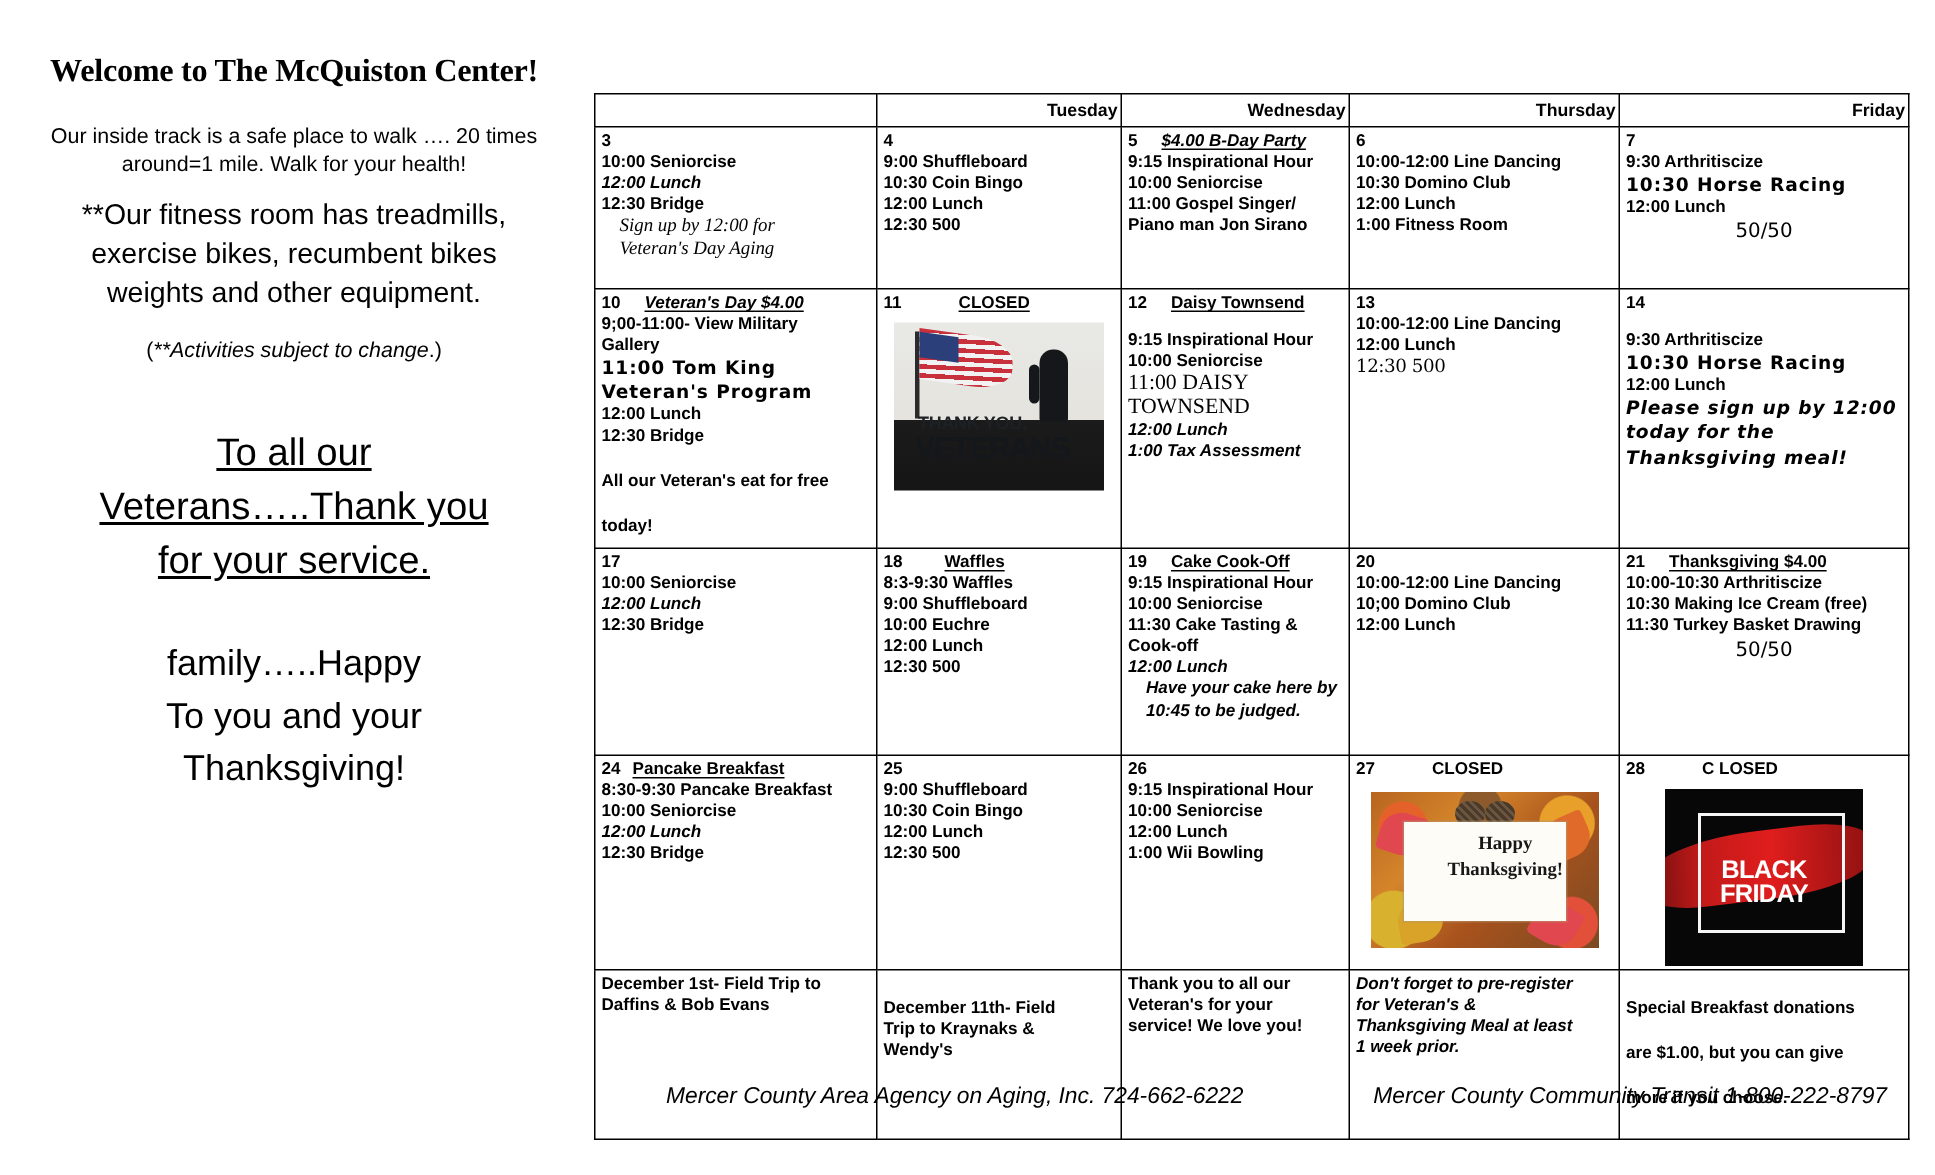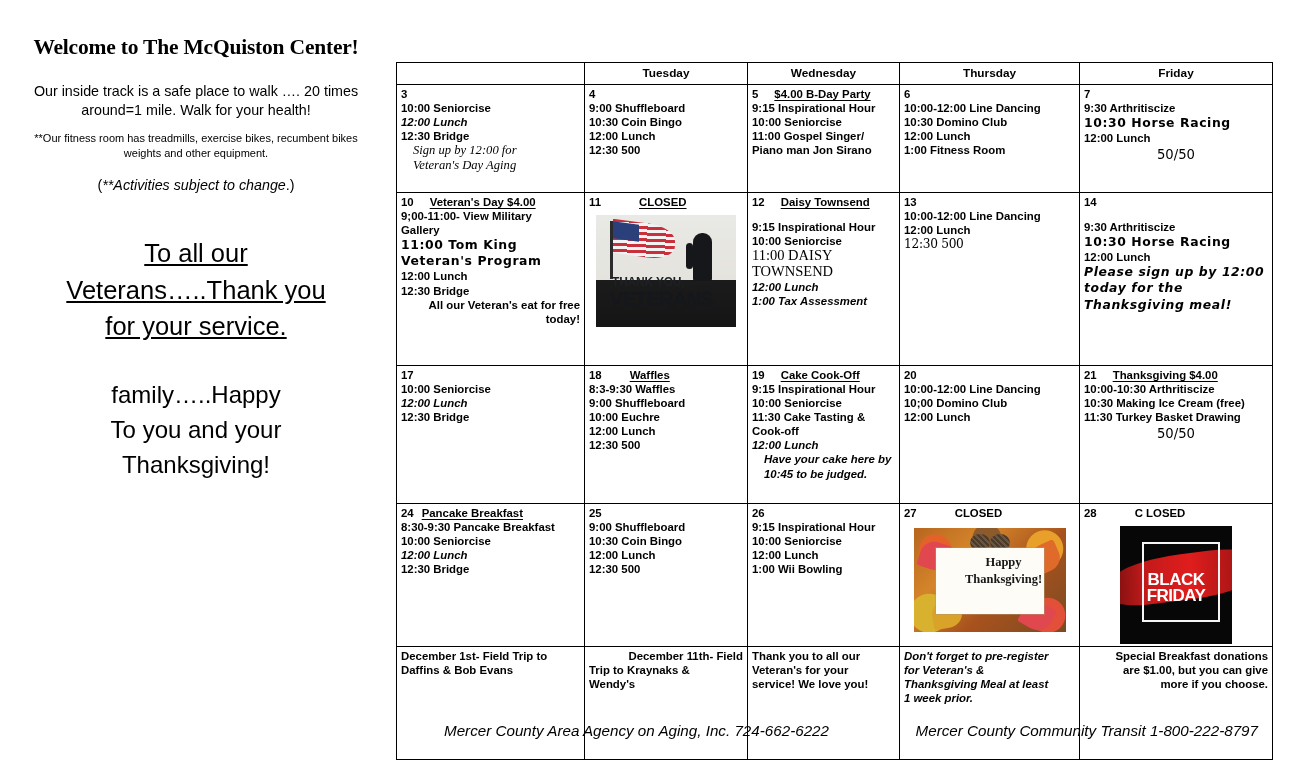--- a/index.html
+++ b/index.html
@@ -38,21 +38,21 @@
     letter-spacing: -0.2px;
     margin: 0 14px 20px 14px;
   }
   .intro-para {
     font-size: 14.3px;
     line-height: 1.38;
     margin: 0 8px 10px 8px;
     text-align: center;
   }
   .intro-para.small {
-    font-size: 11px;
+    font-size: 19px;
     margin: 0 12px 12px 12px;
   }
   .activities-note {
     font-size: 14.3px;
     margin: 16px 0 0 0;
   }
   .activities-note i { font-style: italic; }
 
   .veterans-block {
     margin-top: 42px;
@@ -85,21 +85,21 @@
   }
   table.calendar td, table.calendar th {
     border: 1.2px solid #000;
     vertical-align: top;
     padding: 2px 4px 2px 4px;
     font-weight: bold;
     line-height: 1.235;
     overflow: hidden;
   }
   table.calendar th {
-    text-align: center;
+    text-align: right;
     height: 17px;
     padding: 2px 2px;
     font-size: 11.8px;
     vertical-align: middle;
   }
   col.c1 { width: 188px; }
   col.c2 { width: 163px; }
   col.c3 { width: 152px; }
   col.c4 { width: 180px; }
   col.c5 { width: 193px; }
@@ -116,27 +116,27 @@
     white-space: nowrap;
     margin-bottom: 0px;
   }
   .daynum { display: inline-block; }
   .daytitle {
     text-decoration: underline;
     text-underline-offset: 1.5px;
     margin-left: 16px;
   }
   .daytitle.plain { text-decoration: none; }
-  .daytitle.ital { }
+  .daytitle.ital { font-style: italic; }
   .daytitle.wide { margin-left: 28px; }
   .daytitle.xwide { margin-left: 38px; }
 
   .ev { display: block; white-space: nowrap; }
   .ev.ital { font-style: italic; }
-  .ev.center { text-align: right; }
+  .ev.center { text-align: left; margin-top: 16px; }
   .ev.indent { padding-left: 12px; }
   .ev.serif {
     font-family: "Liberation Serif", serif;
     font-style: italic;
     font-weight: normal;
     font-size: 12.6px;
     line-height: 1.2;
   }
   .ev.serif-plain {
     font-family: "DejaVu Serif", serif;
@@ -244,21 +244,21 @@
   .img-thanksgiving .cone1,
   .img-thanksgiving .cone2 {
     position:absolute; top:6px; width:20px; height:17px; border-radius:50%;
     background: repeating-linear-gradient(45deg,#4a3a2a 0 2px,#6b5540 2px 4px);
   }
   .img-thanksgiving .cone1 { left:56px; }
   .img-thanksgiving .cone2 { left:76px; }
 
   .img-blackfriday {
     position: relative;
-    width: 112px;
+    width: 132px;
     height: 118px;
     margin: 6px auto 0 auto;
     background: #070707;
     overflow: hidden;
   }
   .img-blackfriday .swoosh {
     position:absolute; left:-12px; top:28px; width:150px; height:46px;
     background: linear-gradient(95deg,#6d0d0d 0%, #c21a1a 25%, #e01d1d 55%, #8c1111 100%);
     transform: rotate(-7deg);
     border-radius: 50% 30% 45% 25%;

